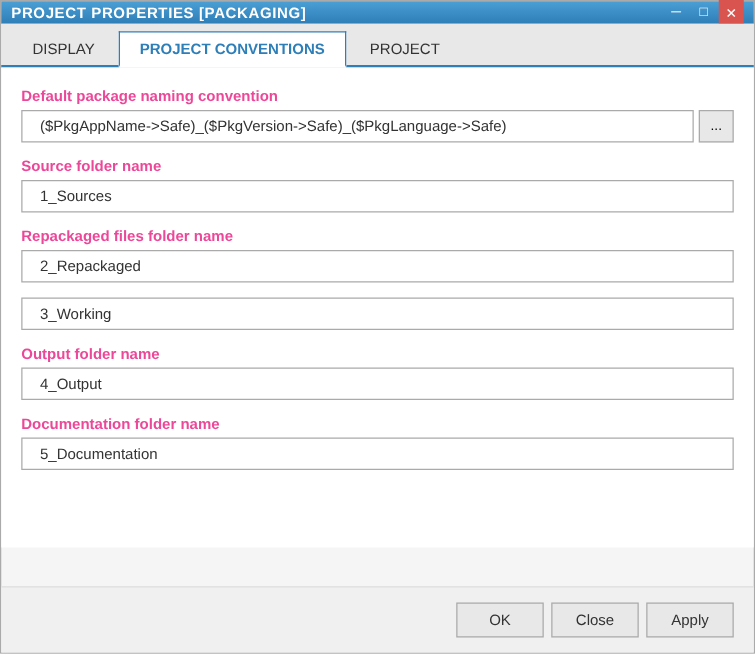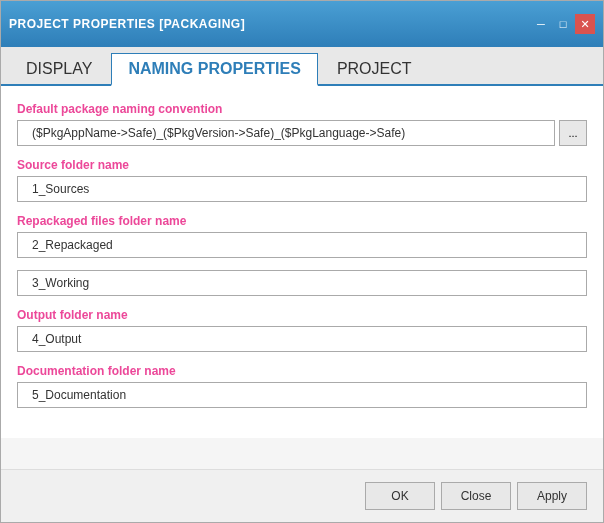--- a/index.html
+++ b/index.html
@@ -28,21 +28,21 @@
       flex-direction: column;
       box-shadow: 2px 2px 8px rgba(0,0,0,0.3);
     }
 
     .title-bar {
       background: linear-gradient(to bottom, #4a9fd4, #2e7eb8);
       color: white;
       display: flex;
       align-items: center;
       justify-content: space-between;
-      height: 46px;
+      height: 18px;
       padding: 0 8px;
       flex-shrink: 0;
     }
 
     .title-bar-text {
       font-size: 12px;
       font-weight: bold;
       letter-spacing: 0.5px;
     }
 
@@ -75,21 +75,21 @@
       padding-top: 6px;
       padding-left: 8px;
       flex-shrink: 0;
     }
 
     .tab {
       padding: 6px 16px;
       cursor: pointer;
       border: 1px solid transparent;
       border-bottom: none;
-      font-size: 16px;
+      font-size: 12px;
       color: #333;
       background: transparent;
       margin-right: 2px;
     }
 
     .tab.active {
       background: white;
       border-color: #2e7eb8;
       border-bottom: 2px solid white;
       color: #2e7eb8;
@@ -184,21 +184,21 @@
     <span class="title-bar-text">PROJECT PROPERTIES [PACKAGING]</span>
     <div class="title-bar-controls">
       <button class="title-bar-btn minimize">─</button>
       <button class="title-bar-btn maximize">□</button>
       <button class="title-bar-btn close">✕</button>
     </div>
   </div>
 
   <div class="tab-bar">
     <div class="tab">DISPLAY</div>
-    <div class="tab active">NAMING PROPERTIES</div>
+    <div class="tab active">PROJECT CONVENTIONS</div>
     <div class="tab">PROJECT</div>
   </div>
 
   <div class="content">
 
     <div class="field-group">
       <div class="field-label">Default package naming convention</div>
       <div class="field-row">
         <input class="field-input" type="text" value="($PkgAppName-&gt;Safe)_($PkgVersion-&gt;Safe)_($PkgLanguage-&gt;Safe)" style="">
         <button class="browse-btn">...</button>

